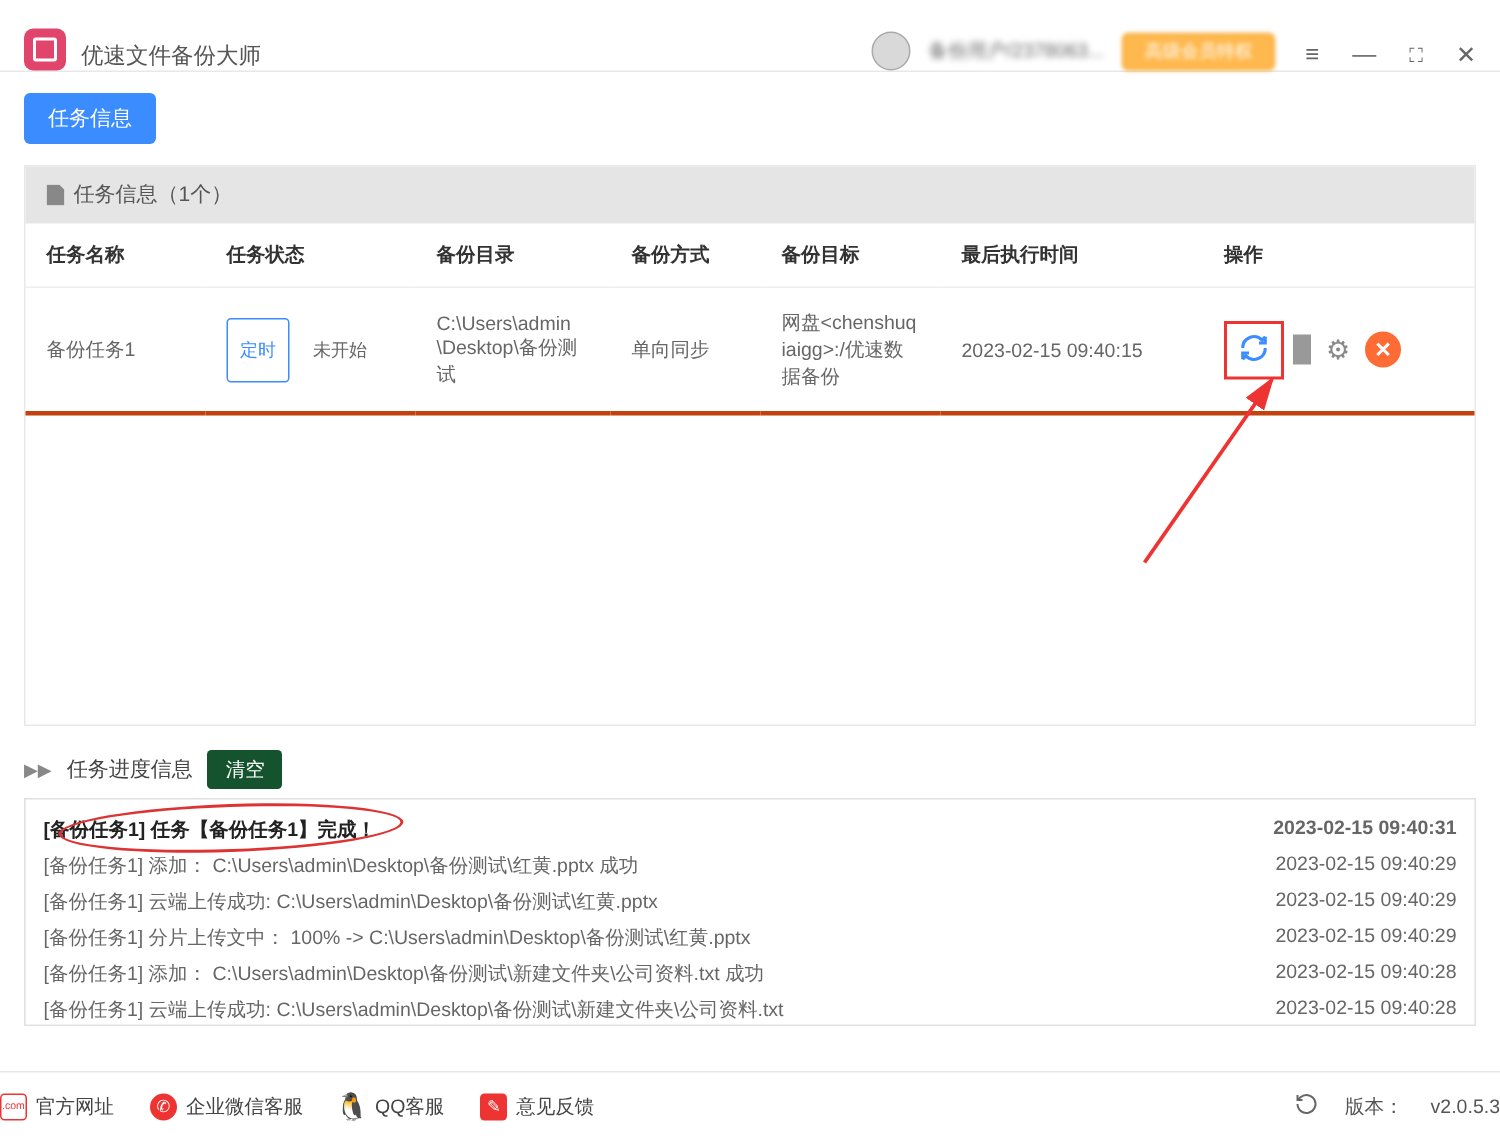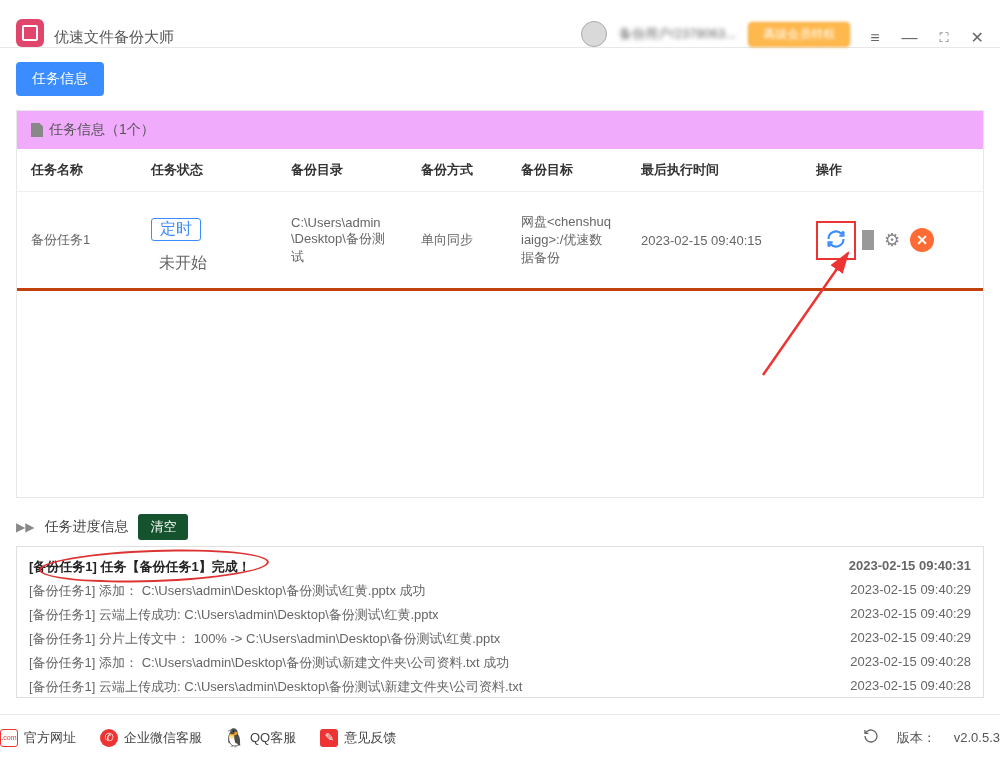--- a/index.html
+++ b/index.html
@@ -13,27 +13,27 @@
     .user-avatar { width: 26px; height: 26px; border-radius: 50%; background: #d9d9d9; border: 1px solid #aaa; }
     .user-text { font-size: 13px; color: #666; filter: blur(2px); }
     .vip-badge { background: #ffb84d; border: 1px solid #f0a020; border-radius: 4px; padding: 3px 14px; font-size: 12px; color: #fff; filter: blur(1.5px); }
     .win-controls { display: flex; gap: 22px; color: #666; font-size: 16px; align-items: center; }
     .win-controls span { cursor: pointer; }
     
     .toolbar { padding: 14px 16px; }
     .btn-primary { background: #3b8cff; color: #fff; border: none; padding: 8px 16px; border-radius: 4px; font-size: 14px; cursor: pointer; }
     
     .panel { margin: 0 16px; border: 1px solid #e8e8e8; }
-    .panel-header { background: #f0abfc; padding: 10px 14px; display: flex; align-items: center; gap: 6px; color: #555; font-size: 14px; }
+    .panel-header { background: #e5e5e5; padding: 10px 14px; display: flex; align-items: center; gap: 6px; color: #555; font-size: 14px; }
     .file-icon { width: 12px; height: 14px; background: #888; clip-path: polygon(0 0, 70% 0, 100% 25%, 100% 100%, 0 100%); }
     
     .table { width: 100%; border-collapse: collapse; }
     .table th { text-align: left; padding: 12px 14px; color: #333; font-size: 13px; font-weight: 600; border-bottom: 1px solid #eee; }
     .table td { padding: 14px; color: #666; font-size: 13px; vertical-align: middle; border-bottom: 3px solid #c2410c; }
-    .tag { display: inline-block; padding: 0 8px; border-radius: 3px; font-size: 16px; margin-right: 4px; margin-top: 12px; }
+    .tag { display: inline-block; padding: 12px 8px; border-radius: 3px; font-size: 12px; margin-right: 4px; }
     .tag-blue { border: 1px solid #3b8cff; color: #3b8cff; }
     .tag-plain { color: #666; }
     
     .row-actions { display: flex; gap: 6px; align-items: center; }
     .act-btn { width: 24px; height: 24px; border-radius: 50%; display: inline-flex; align-items: center; justify-content: center; cursor: pointer; }
     .sync-box { border: 2px solid #e33; padding: 6px 8px; display: inline-flex; align-items: center; justify-content: center; }
     .sync-icon svg { width: 20px; height: 20px; }
     .gear-btn { color: #888; font-size: 18px; }
     .del-btn { background: #ff6b35; color: #fff; font-size: 14px; font-weight: bold; }
     .gray-box { width: 12px; height: 20px; background: #999; }

